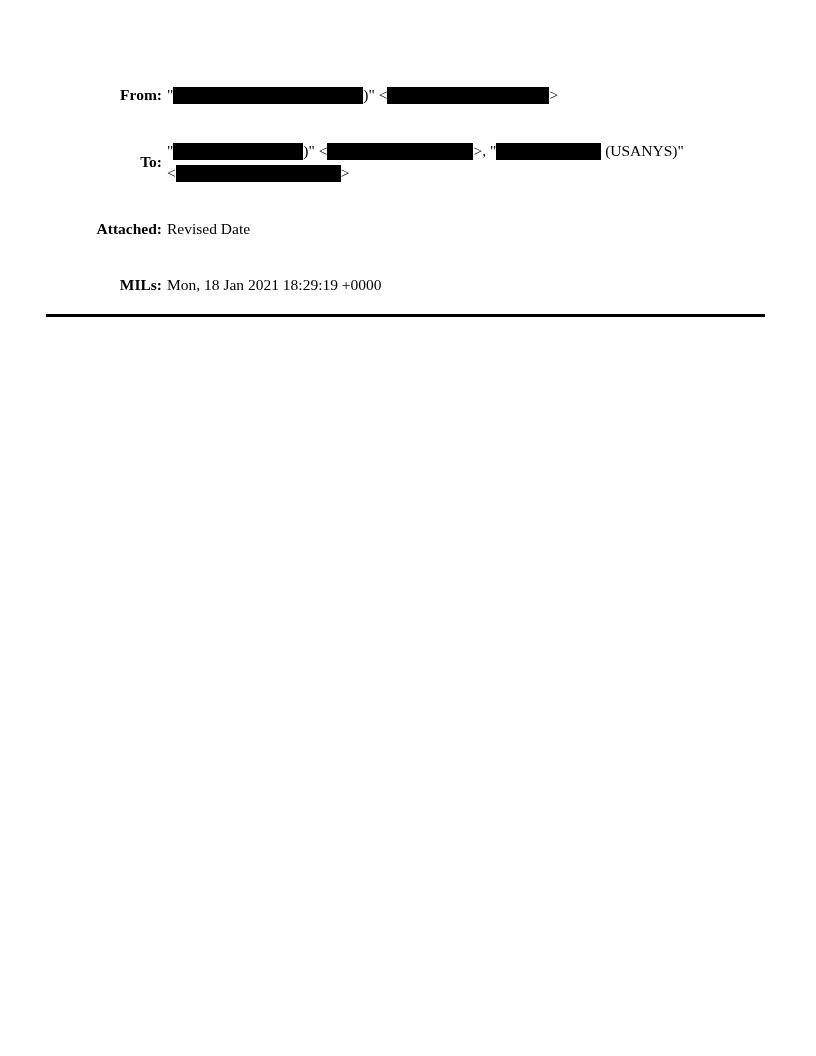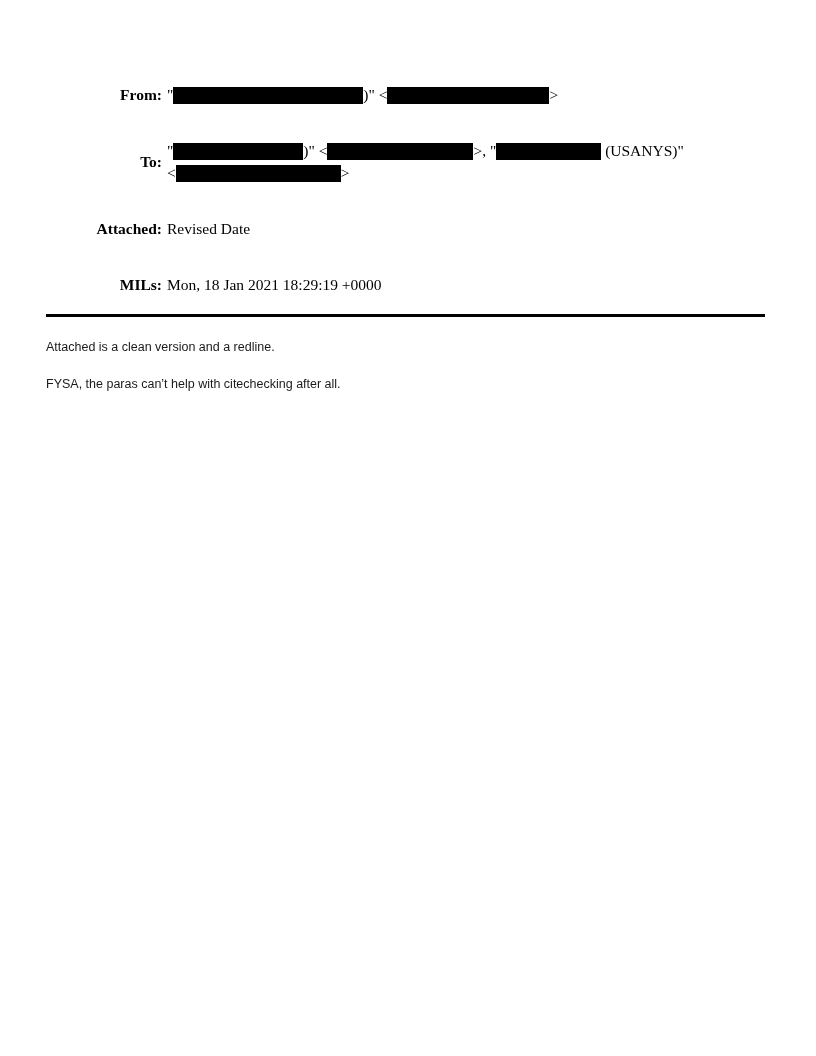--- a/index.html
+++ b/index.html
@@ -88,19 +88,15 @@
         <div class="header-row">
           <div class="field-label">MILs:</div>
           <div class="field-value">
             <div class="field-value-line"><span>Mon, 18 Jan 2021 18:29:19 +0000</span></div>
           </div>
         </div>
       </div>
 
     <div class="rule"></div>
 
-    <div class="email-body" id="body-root">
-        <p>Attached is a clean version and a redline.</p>
-        <p>FYSA, the paras can’t help with citechecking after all.</p>
-      </div>
 
   </div>
 </div>
 
 </body></html>

